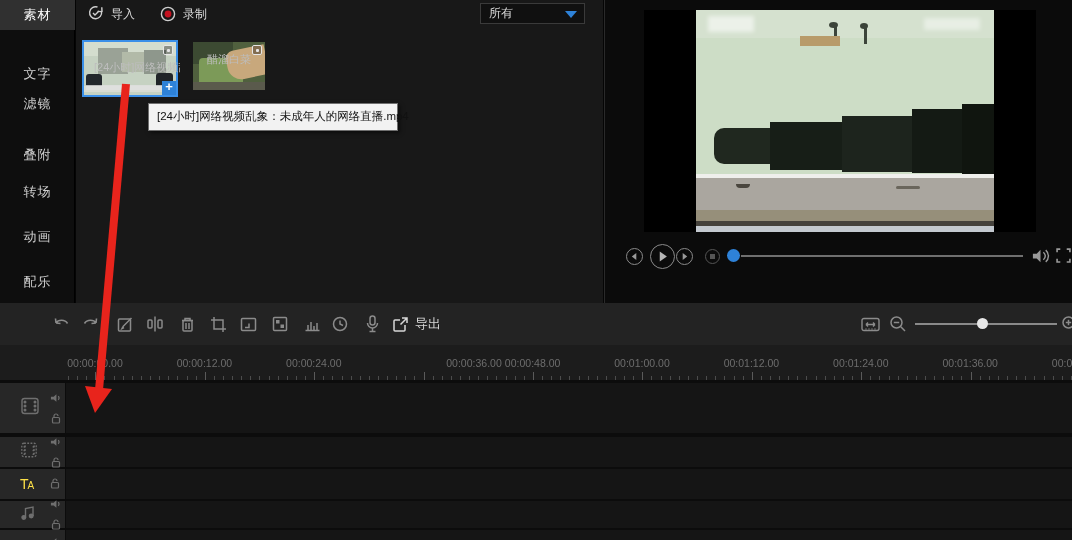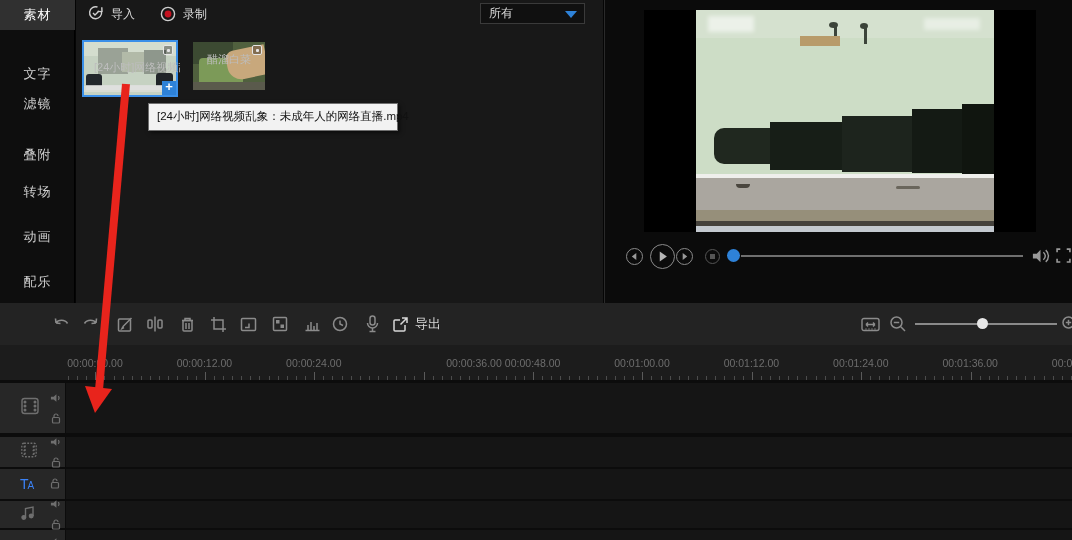--- a/index.html
+++ b/index.html
@@ -499,21 +499,21 @@
               </svg></span>
           <span><svg width="10" height="11" viewBox="0 0 10 11" fill="none" stroke="#6f6f6f" stroke-width="1.2">
                 <rect x="1.5" y="4.5" width="7" height="5.5" rx="1"></rect>
                 <path d="M3 4.5 V3 a2 2 0 0 1 4 0"></path>
               </svg></span>
         </span>
       </div>
       <div class="trow-lane" style="top:57px;height:30px"></div>
 
       <div class="trow-head" style="top:89px;height:30px">
-        <span class="t-main-ico" style="font-size:14px;color:#3b82f6;letter-spacing:-1px">T<span style="font-size:10px">A</span></span>
+        <span class="t-main-ico" style="font-size:14px;color:#fde047;letter-spacing:-1px">T<span style="font-size:10px">A</span></span>
         <span class="mini-col">
           <span><svg width="10" height="11" viewBox="0 0 10 11" fill="none" stroke="#6f6f6f" stroke-width="1.2">
                 <rect x="1.5" y="4.5" width="7" height="5.5" rx="1"></rect>
                 <path d="M3 4.5 V3 a2 2 0 0 1 4 0"></path>
               </svg></span>
         </span>
       </div>
       <div class="trow-lane" style="top:89px;height:30px"></div>
 
       <div class="trow-head" style="top:121px;height:27px">

